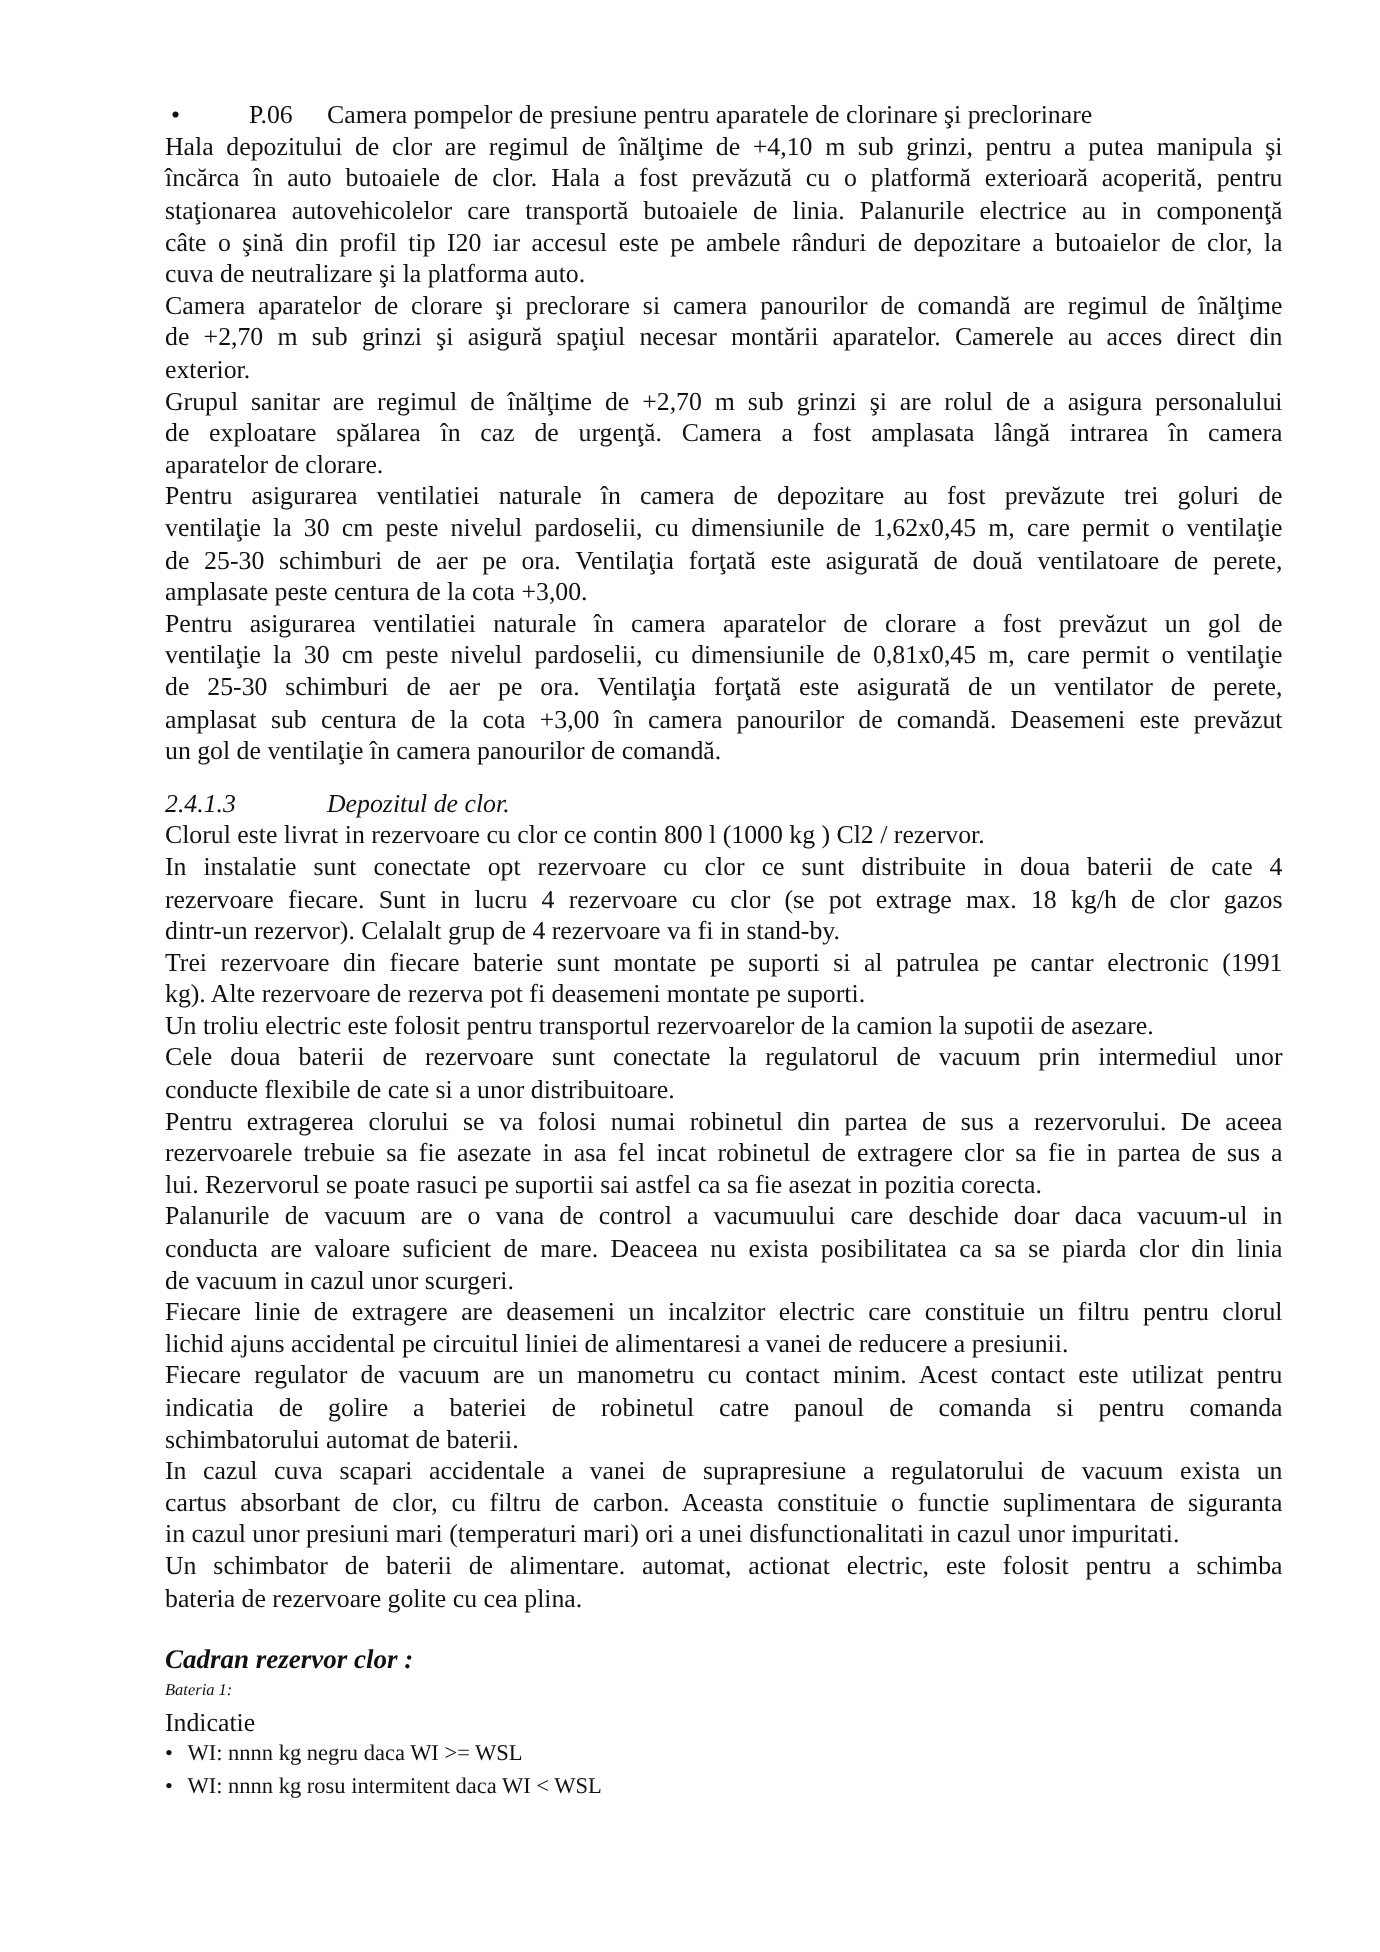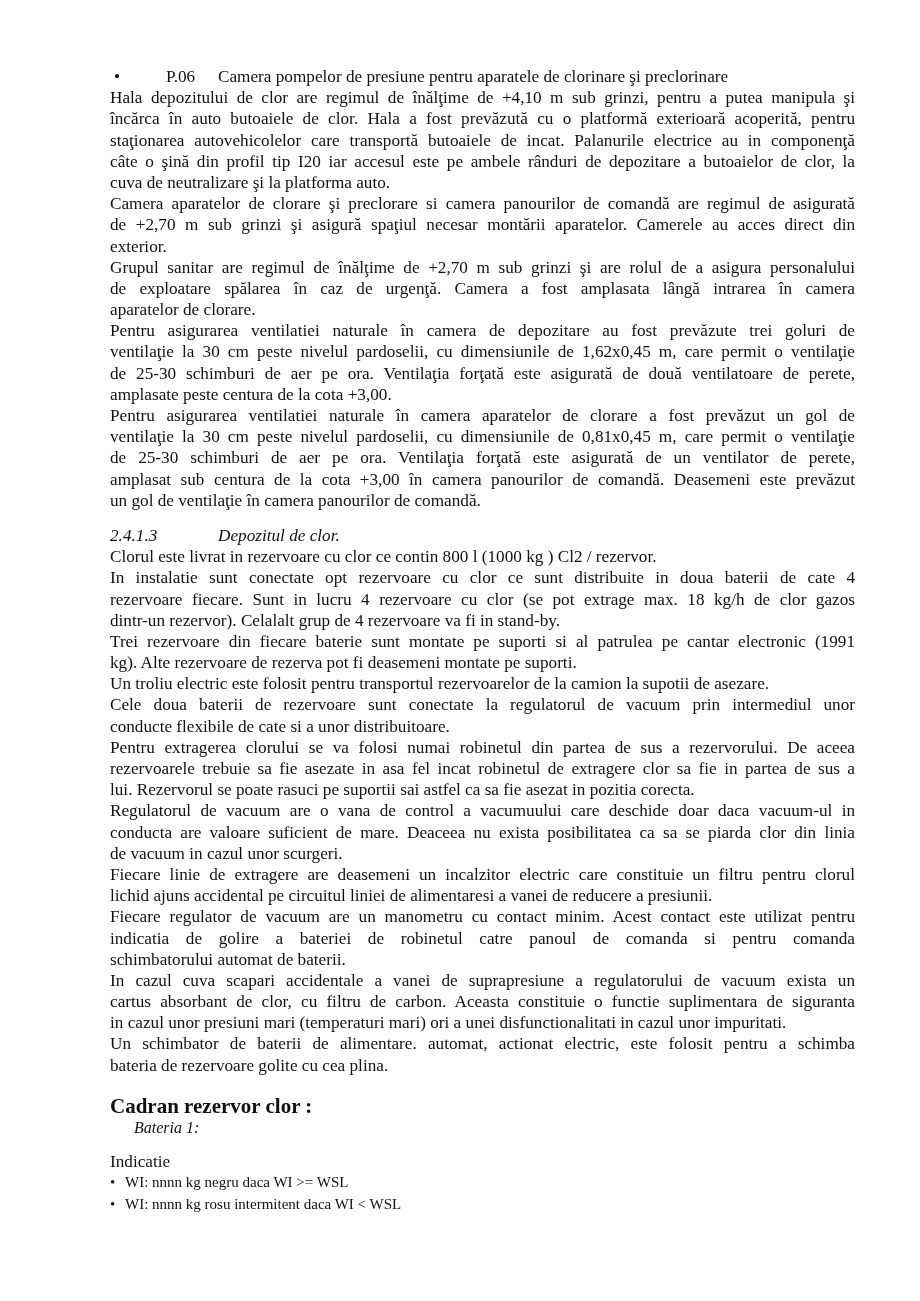--- a/index.html
+++ b/index.html
@@ -56,36 +56,35 @@
       line-height: 21.2px;
       height: 21.2px;
       white-space: nowrap;
     }
     .section-heading .num {
       display: inline-block;
       width: 108px;
     }
     .bold-italic {
       font-weight: bold;
-      font-size: 21px;
+      font-style: italic;
+      font-size: 18px;
       line-height: 21.2px;
       height: 21.2px;
     }
     .italic {
       font-style: italic;
-      font-size: 16px;
-      line-height: 21.2px;
-      height: 21.2px;
-      margin-left: 24px;
+      font-size: 11px;
+      line-height: 21.2px;
+      height: 21.2px;
     }
     .plain {
       font-size: 17.2px;
       line-height: 21.2px;
       height: 21.2px;
-      margin-top: 13px;
     }
     .list-item {
       font-size: 15px;
       line-height: 21.2px;
       height: 21.2px;
       white-space: nowrap;
     }
     .list-item .b {
       display: inline-block;
       width: 15px;
@@ -98,27 +97,27 @@
 
   <div class="bullet-head">
     <span class="dot">•</span>
     <span class="code">P.06</span>
     <span>Camera pompelor de presiune pentru aparatele de clorinare şi preclorinare</span>
   </div>
 
   <div>
     <span class="line">Hala depozitului de clor are regimul de înălţime de +4,10 m sub grinzi, pentru a putea manipula şi</span>
     <span class="line">încărca în auto butoaiele de clor. Hala a fost prevăzută cu o platformă exterioară acoperită, pentru</span>
-    <span class="line">staţionarea autovehicolelor care transportă butoaiele de incat. Palanurile electrice au in componenţă</span>
+    <span class="line">staţionarea autovehicolelor care transportă butoaiele de linia. Palanurile electrice au in componenţă</span>
     <span class="line">câte o şină din profil tip I20 iar accesul este pe ambele rânduri de depozitare a butoaielor de clor, la</span>
     <span class="line last">cuva de neutralizare şi la platforma auto.</span>
   </div>
 
   <div>
-    <span class="line">Camera aparatelor de clorare şi preclorare si camera panourilor de comandă are regimul de asigurată</span>
+    <span class="line">Camera aparatelor de clorare şi preclorare si camera panourilor de comandă are regimul de înălţime</span>
     <span class="line">de +2,70 m sub grinzi şi asigură spaţiul necesar montării aparatelor. Camerele au acces direct din</span>
     <span class="line last">exterior.</span>
   </div>
 
   <div>
     <span class="line">Grupul sanitar are regimul de înălţime de +2,70 m sub grinzi şi are rolul de a asigura personalului</span>
     <span class="line">de exploatare spălarea în caz de urgenţă. Camera a fost amplasata lângă intrarea în camera</span>
     <span class="line last">aparatelor de clorare.</span>
   </div>
 
@@ -167,21 +166,21 @@
     <span class="line last">conducte flexibile de cate si a unor distribuitoare.</span>
   </div>
 
   <div>
     <span class="line">Pentru extragerea clorului se va folosi numai robinetul din partea de sus a rezervorului. De aceea</span>
     <span class="line">rezervoarele trebuie sa fie asezate in asa fel incat robinetul de extragere clor sa fie in partea de sus a</span>
     <span class="line last">lui. Rezervorul se poate rasuci pe suportii sai astfel ca sa fie asezat in pozitia corecta.</span>
   </div>
 
   <div>
-    <span class="line">Regulatorul de vacuum are o vana de control a vacumuului care deschide doar daca vacuum-ul in</span>
+    <span class="line">Palanurile de vacuum are o vana de control a vacumuului care deschide doar daca vacuum-ul in</span>
     <span class="line">conducta are valoare suficient de mare. Deaceea nu exista posibilitatea ca sa se piarda clor din linia</span>
     <span class="line last">de vacuum in cazul unor scurgeri.</span>
   </div>
 
   <div>
     <span class="line">Fiecare linie de extragere are deasemeni un incalzitor electric care constituie un filtru pentru clorul</span>
     <span class="line last">lichid ajuns accidental pe circuitul liniei de alimentaresi a vanei de reducere a presiunii.</span>
   </div>
 
   <div>

